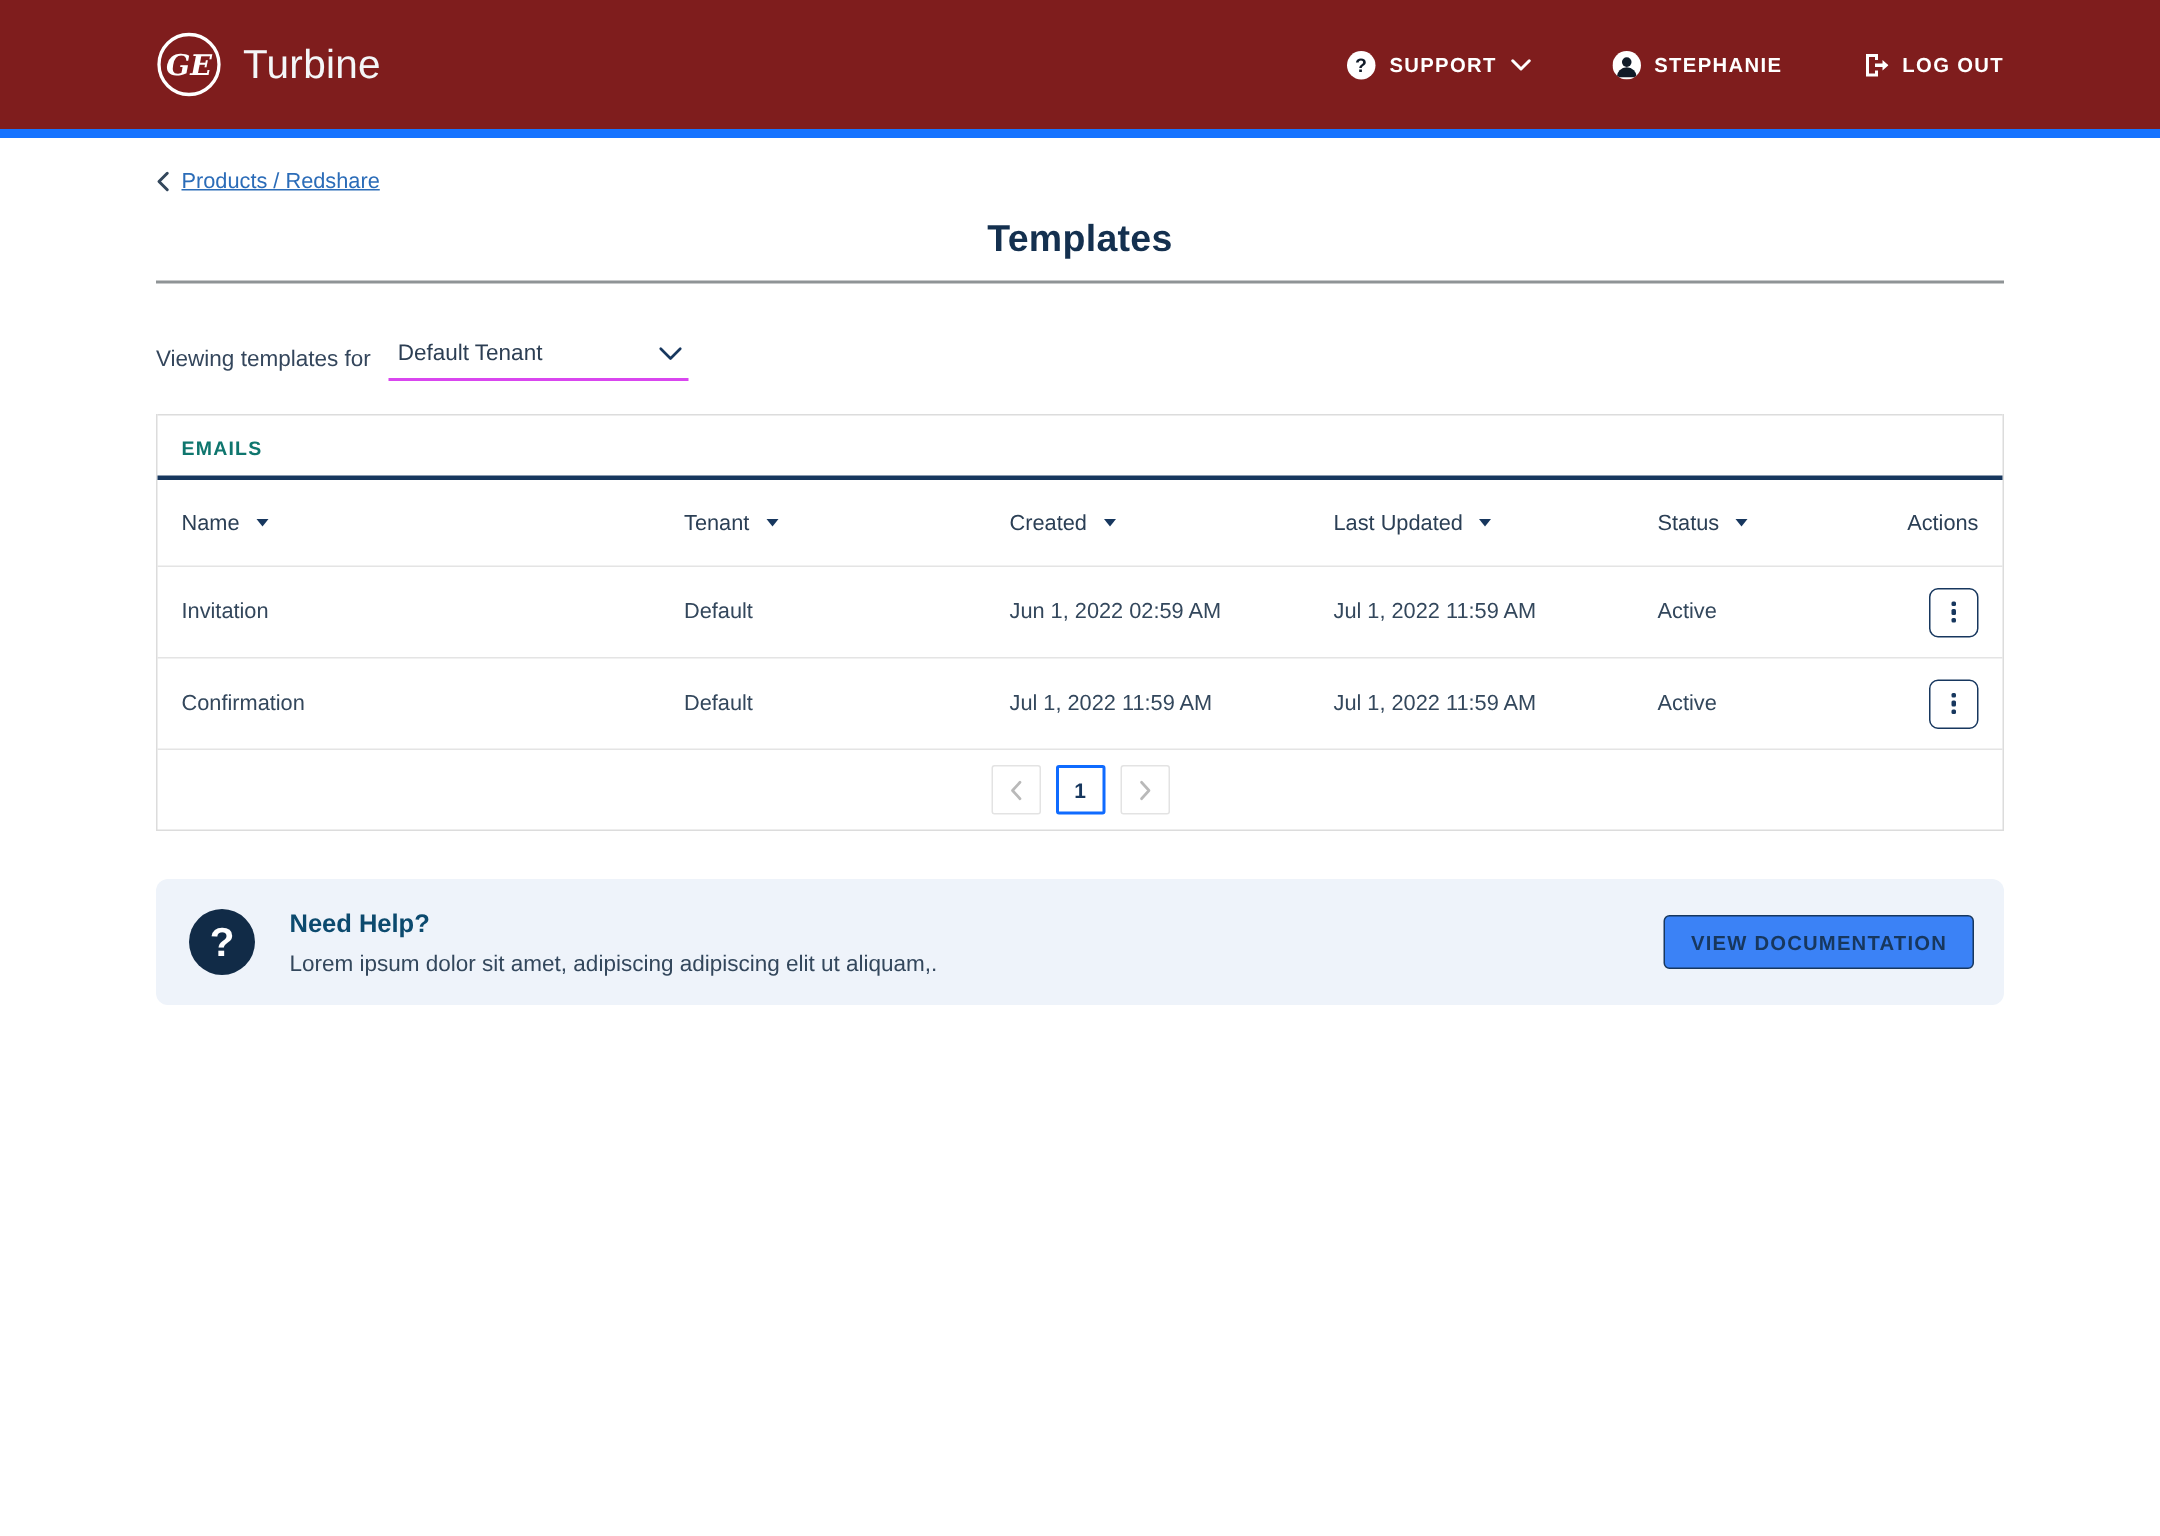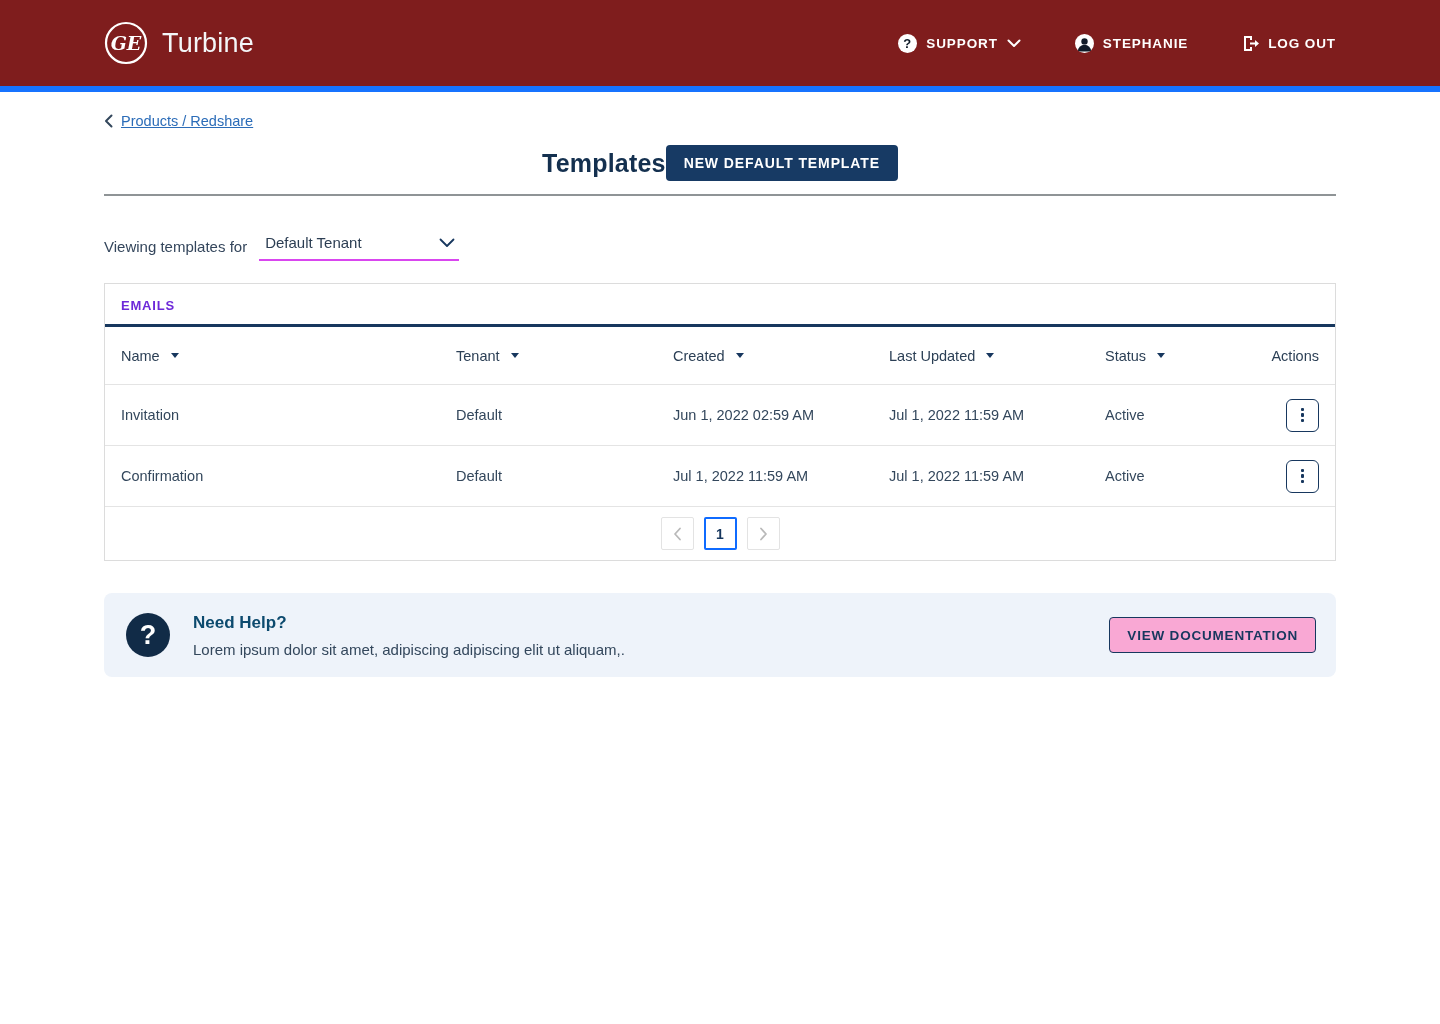--- a/index.html
+++ b/index.html
@@ -51,21 +51,21 @@
   }
   .tenant-select-value { font-size: 15px; color: #2c3e53; }
 
   
   .table-card {
     margin-top: 22px; border: 1px solid #dcdcdc; border-top: none; background: #fff;
   }
   .tab-row { border-top: 1px solid #dcdcdc; border-bottom: 3px solid #17375e; }
   .tab-emails {
     display: inline-block; padding: 14px 16px 11px 16px; font-size: 13px; font-weight: 700;
-    color: #6d28d9; letter-spacing: 0.8px; cursor: pointer;
+    color: #0f766e; letter-spacing: 0.8px; cursor: pointer;
   }
   .tgrid { display: grid; grid-template-columns: 335px 217px 216px 216px 150px 1fr; align-items: center; padding: 0 16px; }
   .thead { height: 57px; }
   .th { display: flex; align-items: center; gap: 11px; font-size: 14.5px; color: #2b3f55; }
   .sort-caret {
     width: 0; height: 0; border-left: 4.5px solid transparent; border-right: 4.5px solid transparent;
     border-top: 5.5px solid #17375e; cursor: pointer;
   }
   .trow { height: 61px; border-top: 1px solid #e4e4e4; }
   .td { font-size: 14.5px; color: #33475c; }
@@ -95,21 +95,21 @@
   }
   .help-icon-circle {
     width: 44px; height: 44px; border-radius: 50%; background: #112b47; color: #ffffff;
     display: flex; align-items: center; justify-content: center; font-size: 27px; font-weight: 700;
     flex-shrink: 0;
   }
   .help-text { margin-left: 23px; }
   .help-title { font-size: 17px; font-weight: 700; color: #0c4a6e; }
   .help-body { margin-top: 8px; font-size: 15px; color: #33475c; }
   .btn-outline {
-    margin-left: auto; background: #f9a8d4; color: #17375e; border: 1.5px solid #17375e;
+    margin-left: auto; background: #3b82f6; color: #17375e; border: 1.5px solid #17375e;
     border-radius: 4px; height: 36px; padding: 0 17px; font-size: 13.5px; font-weight: 700;
     letter-spacing: 0.8px; cursor: pointer; font-family: "Liberation Sans", sans-serif;
   }
 </style>
 </head>
 <body>
 
 <div class="app-header">
   <div class="brand">
     <span style="display:flex;">
@@ -166,21 +166,20 @@
     <span style="display:flex;">
       <svg width="9" height="14" viewBox="0 0 9 14">
           <polyline points="7.5,1.5 2,7 7.5,12.5" fill="none" stroke="#33475c" stroke-width="2" stroke-linecap="round" stroke-linejoin="round"></polyline>
         </svg>
     </span>
     <a class="breadcrumb-link">Products / Redshare</a>
   </div>
 
   <div class="title-row">
     <h1 class="page-title">Templates</h1>
-    <button class="btn-primary">NEW DEFAULT TEMPLATE</button>
   </div>
 
   <div class="viewing-row">
     <span class="viewing-label">Viewing templates for</span>
     <div class="tenant-select">
       <span class="tenant-select-value">Default Tenant</span>
       <span style="display:flex;">
         <svg width="16" height="10" viewBox="0 0 16 10">
             <polyline points="1.5,1.5 8,8 14.5,1.5" fill="none" stroke="#17375e" stroke-width="1.8" stroke-linecap="round" stroke-linejoin="round"></polyline>
           </svg>

